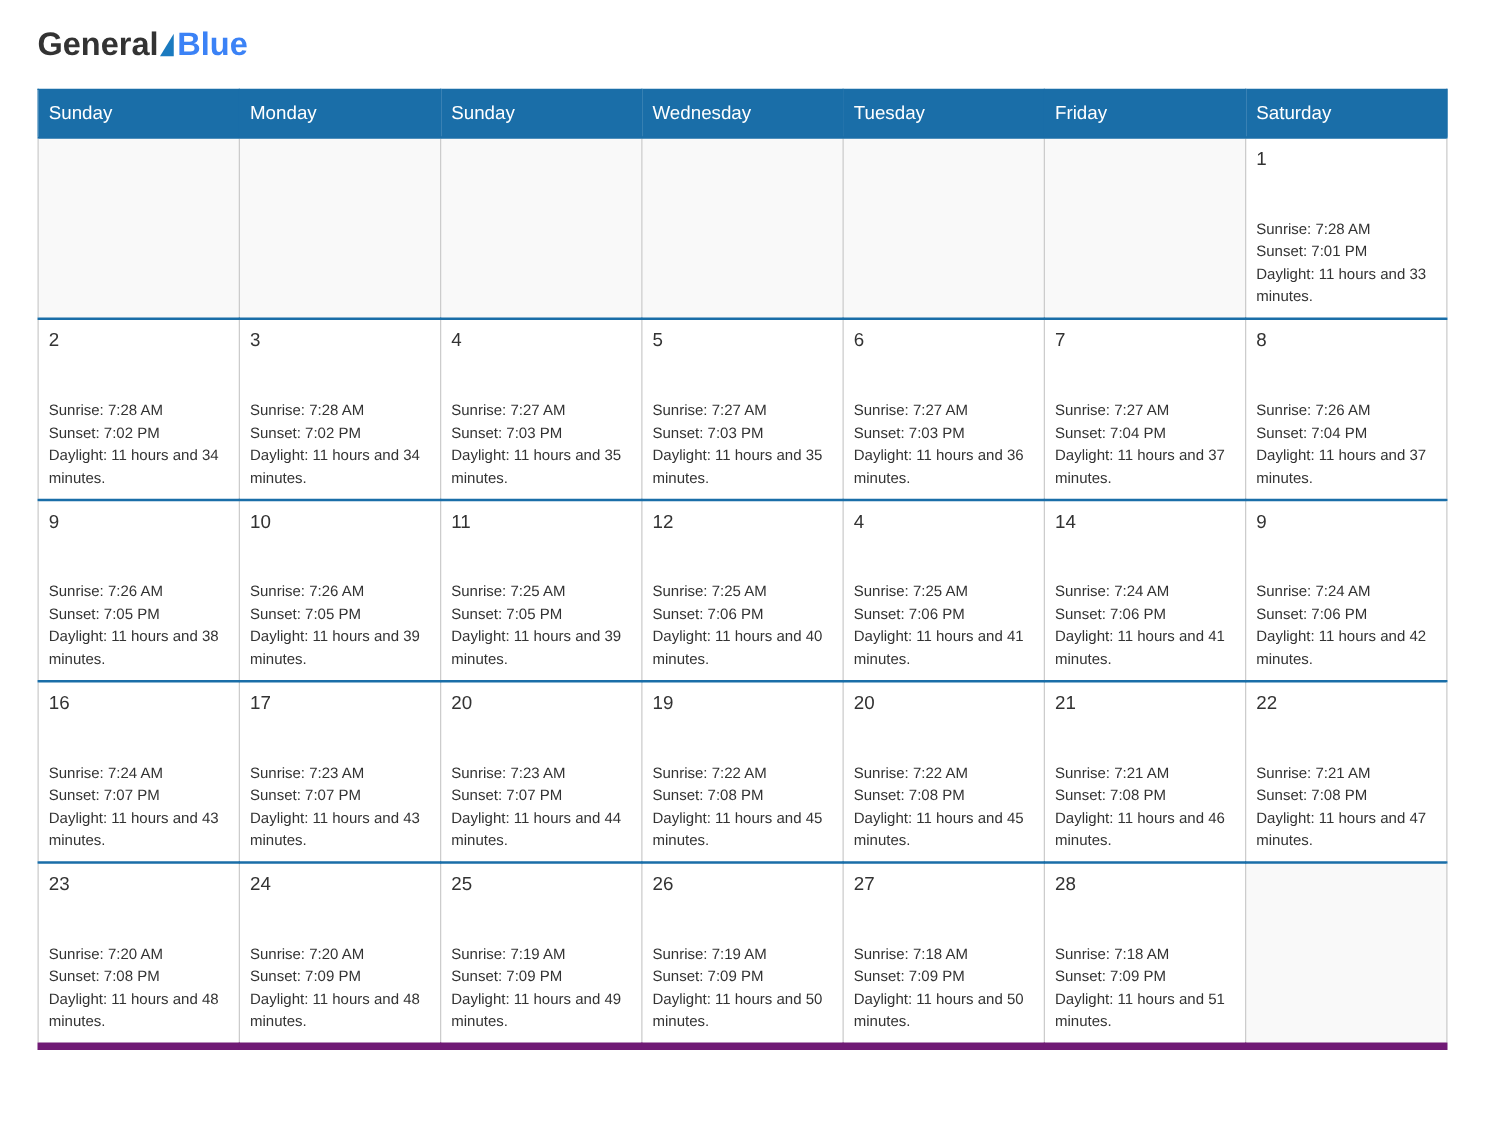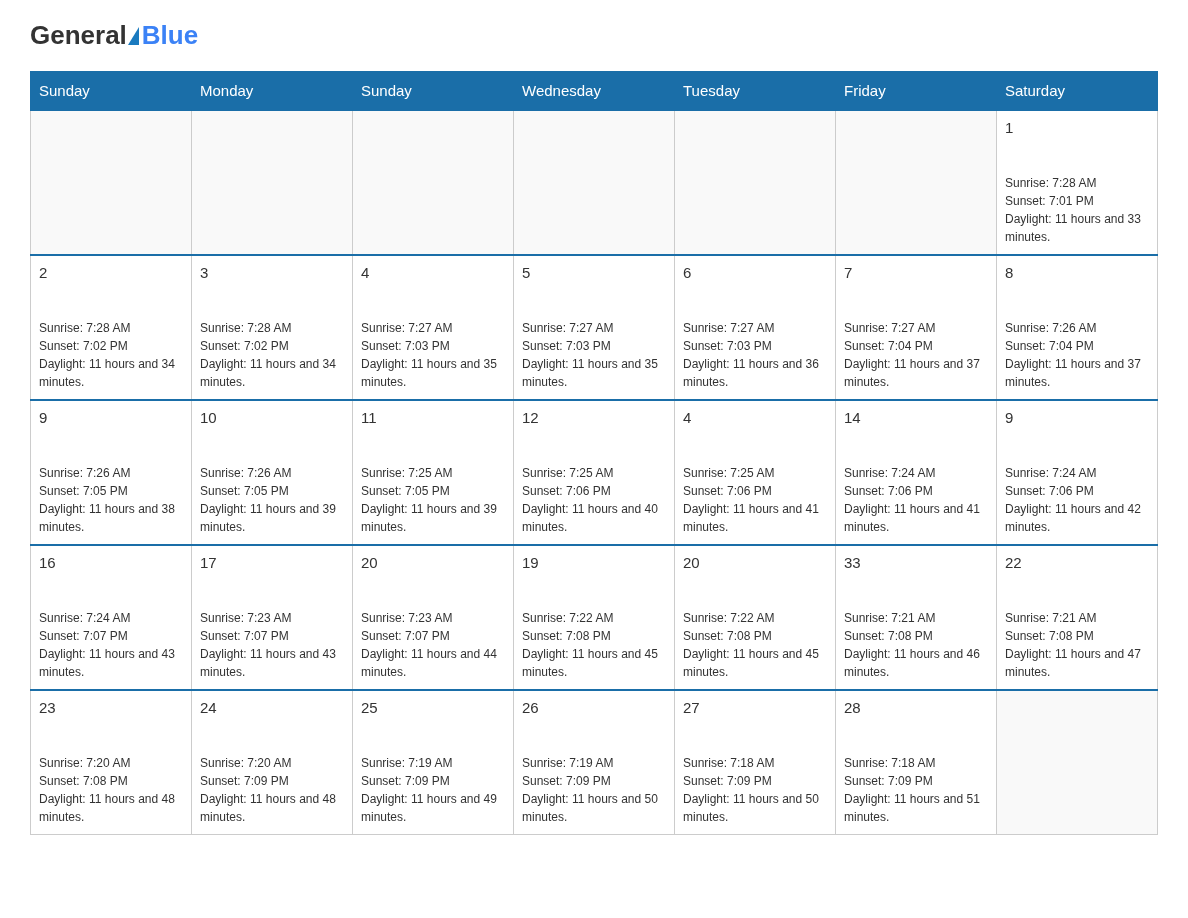--- a/index.html
+++ b/index.html
@@ -63,21 +63,21 @@
       margin-bottom: 4px;
     }
     .day-info {
       font-size: 12px;
       color: #333;
       line-height: 1.5;
       margin-top: 38px;
     }
     .empty-cell { background: #f9f9f9; }
     tr { border-bottom: 2px solid #1a6ea8; }
-    .calendar tbody tr:last-child { border-bottom: 1px solid #701a75; }
+    .calendar tbody tr:last-child { border-bottom: 6px solid #701a75; }
   </style>
 </head>
 <body>
 
 <div class="header">
   <div class="logo">
   <div style="display:flex;align-items:center;font-size:26px;font-weight:bold;">
     <span style="color:#333;">General</span>
     <span style="display:inline-block;width:0;height:0;border-left:11px solid transparent;border-right:0px solid transparent;border-bottom:18px solid #1a7abf;margin:0 1px;vertical-align:middle;"></span>
   </div>
@@ -191,21 +191,21 @@
         </td>
         <td>
           <span class="day-number">19</span>
           <div class="day-info">Sunrise: 7:22 AM<br>Sunset: 7:08 PM<br>Daylight: 11 hours and 45 minutes.</div>
         </td>
         <td>
           <span class="day-number">20</span>
           <div class="day-info">Sunrise: 7:22 AM<br>Sunset: 7:08 PM<br>Daylight: 11 hours and 45 minutes.</div>
         </td>
         <td>
-          <span class="day-number">33</span>
+          <span class="day-number">21</span>
           <div class="day-info">Sunrise: 7:21 AM<br>Sunset: 7:08 PM<br>Daylight: 11 hours and 46 minutes.</div>
         </td>
         <td>
           <span class="day-number">22</span>
           <div class="day-info">Sunrise: 7:21 AM<br>Sunset: 7:08 PM<br>Daylight: 11 hours and 47 minutes.</div>
         </td>
       </tr>
       <tr>
         <td>
           <span class="day-number">23</span>

